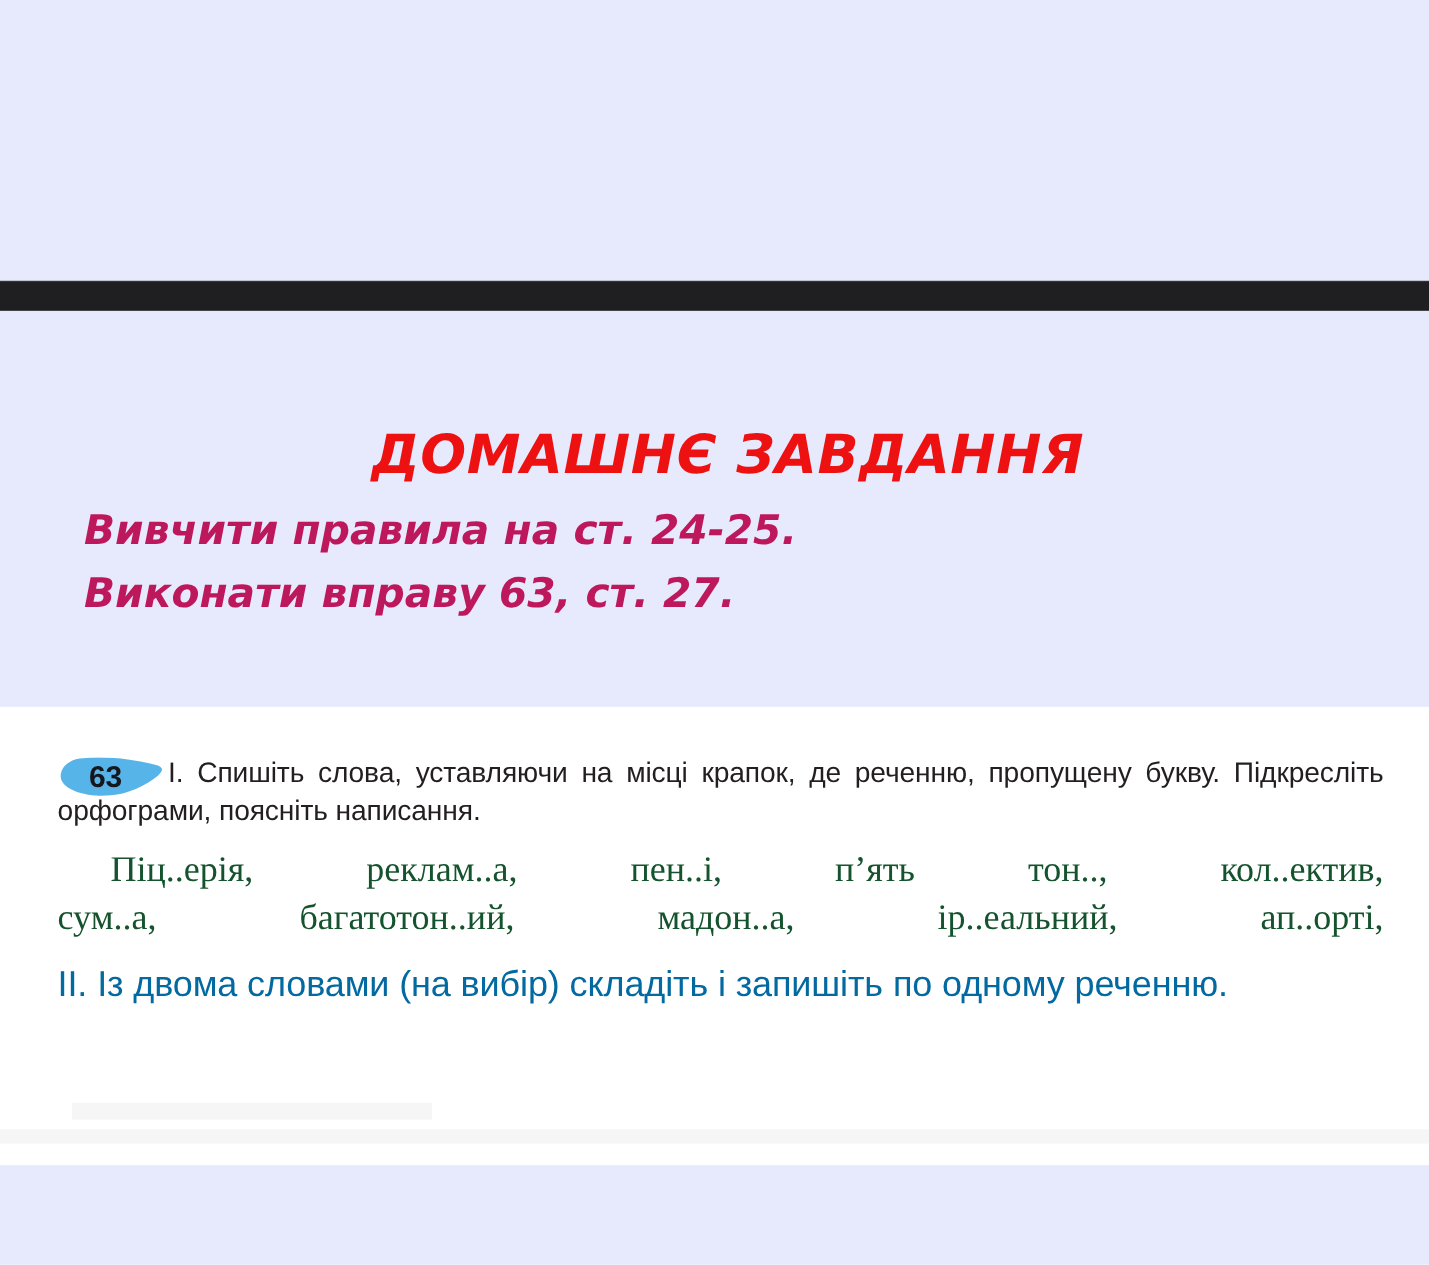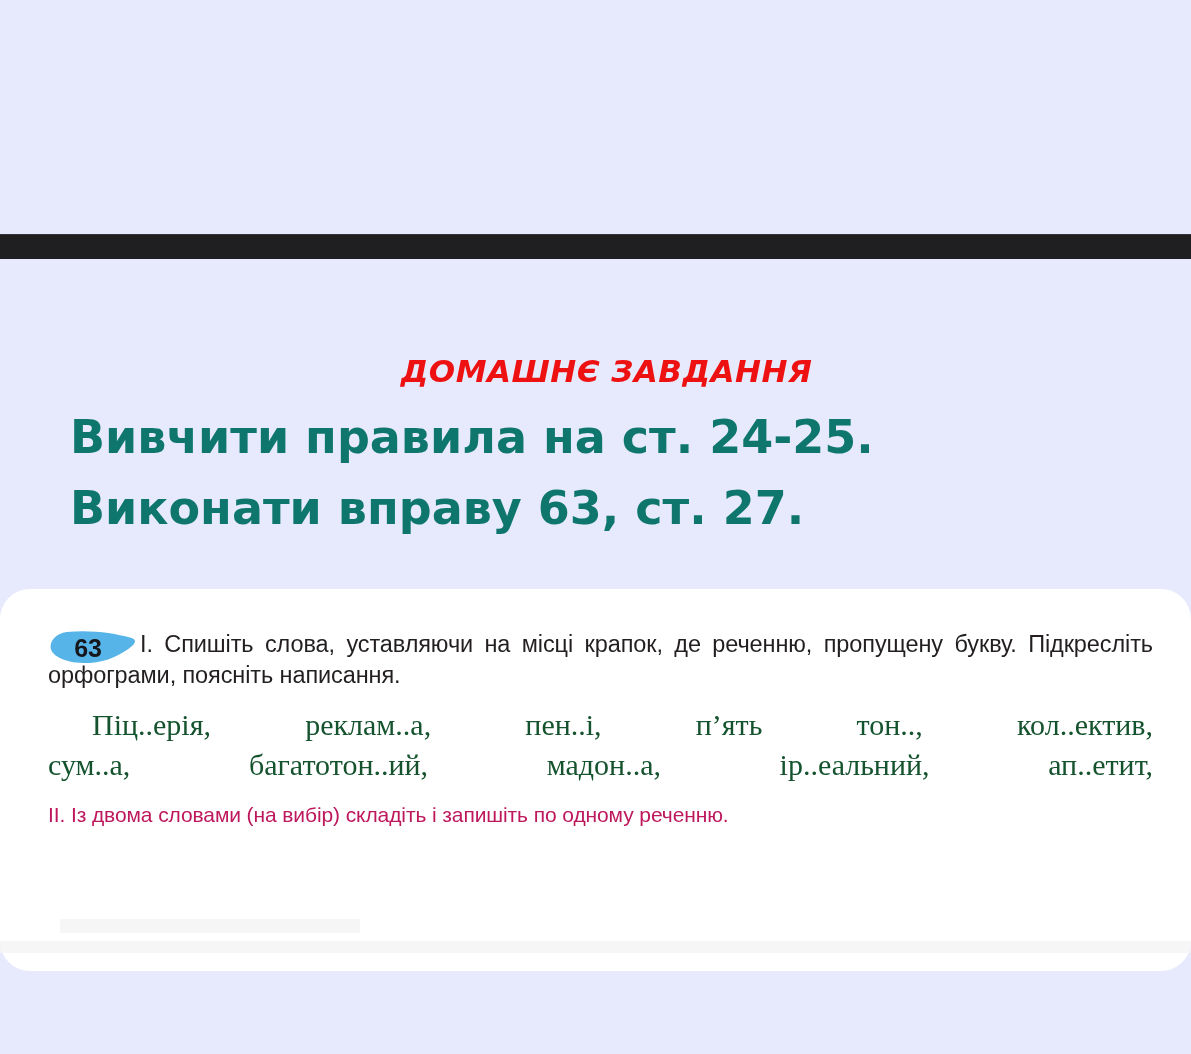--- a/index.html
+++ b/index.html
@@ -38,46 +38,46 @@
     left: 0;
     top: 355px;
     width: 1191px;
   }
   .hw-title {
     text-align: center;
     color: #ee1111;
     font-family: "DejaVu Sans", sans-serif;
     font-style: italic;
     font-weight: bold;
-    font-size: 31px;
+    font-size: 45px;
     letter-spacing: 0.5px;
     line-height: 1.05;
     margin: 0 0 14px 0;
     padding-left: 22px;
   }
   .hw-line {
-    color: #0f766e;
+    color: #be185d;
     font-family: "DejaVu Sans", sans-serif;
+    font-style: italic;
     font-weight: bold;
-    font-size: 46px;
+    font-size: 34px;
     line-height: 1.55;
     margin: 0;
     padding-left: 70px;
     white-space: nowrap;
   }
 
   
   .book-panel {
     position: absolute;
     left: 0;
     top: 589px;
     width: 1191px;
     height: 382px;
     background: #ffffff;
-    border-radius: 30px;
   }
   .book-inner {
     position: absolute;
     left: 48px;
     top: 40px;
     width: 1105px;
   }
 
   
   .ex-intro {
@@ -140,23 +140,23 @@
   }
   .word-list .wl-indent {
     display: inline-block;
     width: 44px;
   }
 
   
   .ex-outro {
     margin-top: 16px;
     font-family: "Liberation Sans", sans-serif;
-    font-size: 21px;
+    font-size: 30px;
     line-height: 1.3;
-    color: #be185d;
+    color: #0369a1;
     letter-spacing: -0.1px;
   }
 
   
   .scan-smudge {
     position: absolute;
     background: #f4f4f6;
     opacity: 0.85;
   }
 </style>
@@ -184,21 +184,21 @@
           <svg class="blob" viewBox="0 0 86 33" xmlns="http://www.w3.org/2000/svg">
             <path d="M16.5,1 C40,-1.5 64,2 80,6.5 C86,8 86.5,11 82,15 C72,23.5 57,31 40,32 C22,33 4,27.5 1,18.5 C-1.2,11.5 5,2.5 16.5,1 Z" fill="#57b4e8"></path>
           </svg>
           <span class="num">63</span>
         </span>
         <span class="first-line-indent"></span><span>I. Спишіть слова, уставляючи на місці крапок, де реченню, пропущену букву. Підкресліть орфограми, поясніть написання.</span>
       </div>
 
       <div class="word-list">
         <span class="wl-line spread"><span class="wl-indent"></span><span>Піц..ерія,  реклам..а,  пен..і,  п’ять  тон..,  кол..ектив,</span></span>
-        <span class="wl-line spread"><span>сум..а,  багатотон..ий,  мадон..а,  ір..еальний,  ап..етит,</span></span>
+        <span class="wl-line spread"><span>сум..а,  багатотон..ий,  мадон..а,  ір..еальний,  ап..орті,</span></span>
       </div>
 
       <div class="ex-outro">II. Із двома словами (на вибір) складіть і запишіть по одному реченню.</div>
 
     </div>
   </div>
 
 </div>
 
 </body></html>

